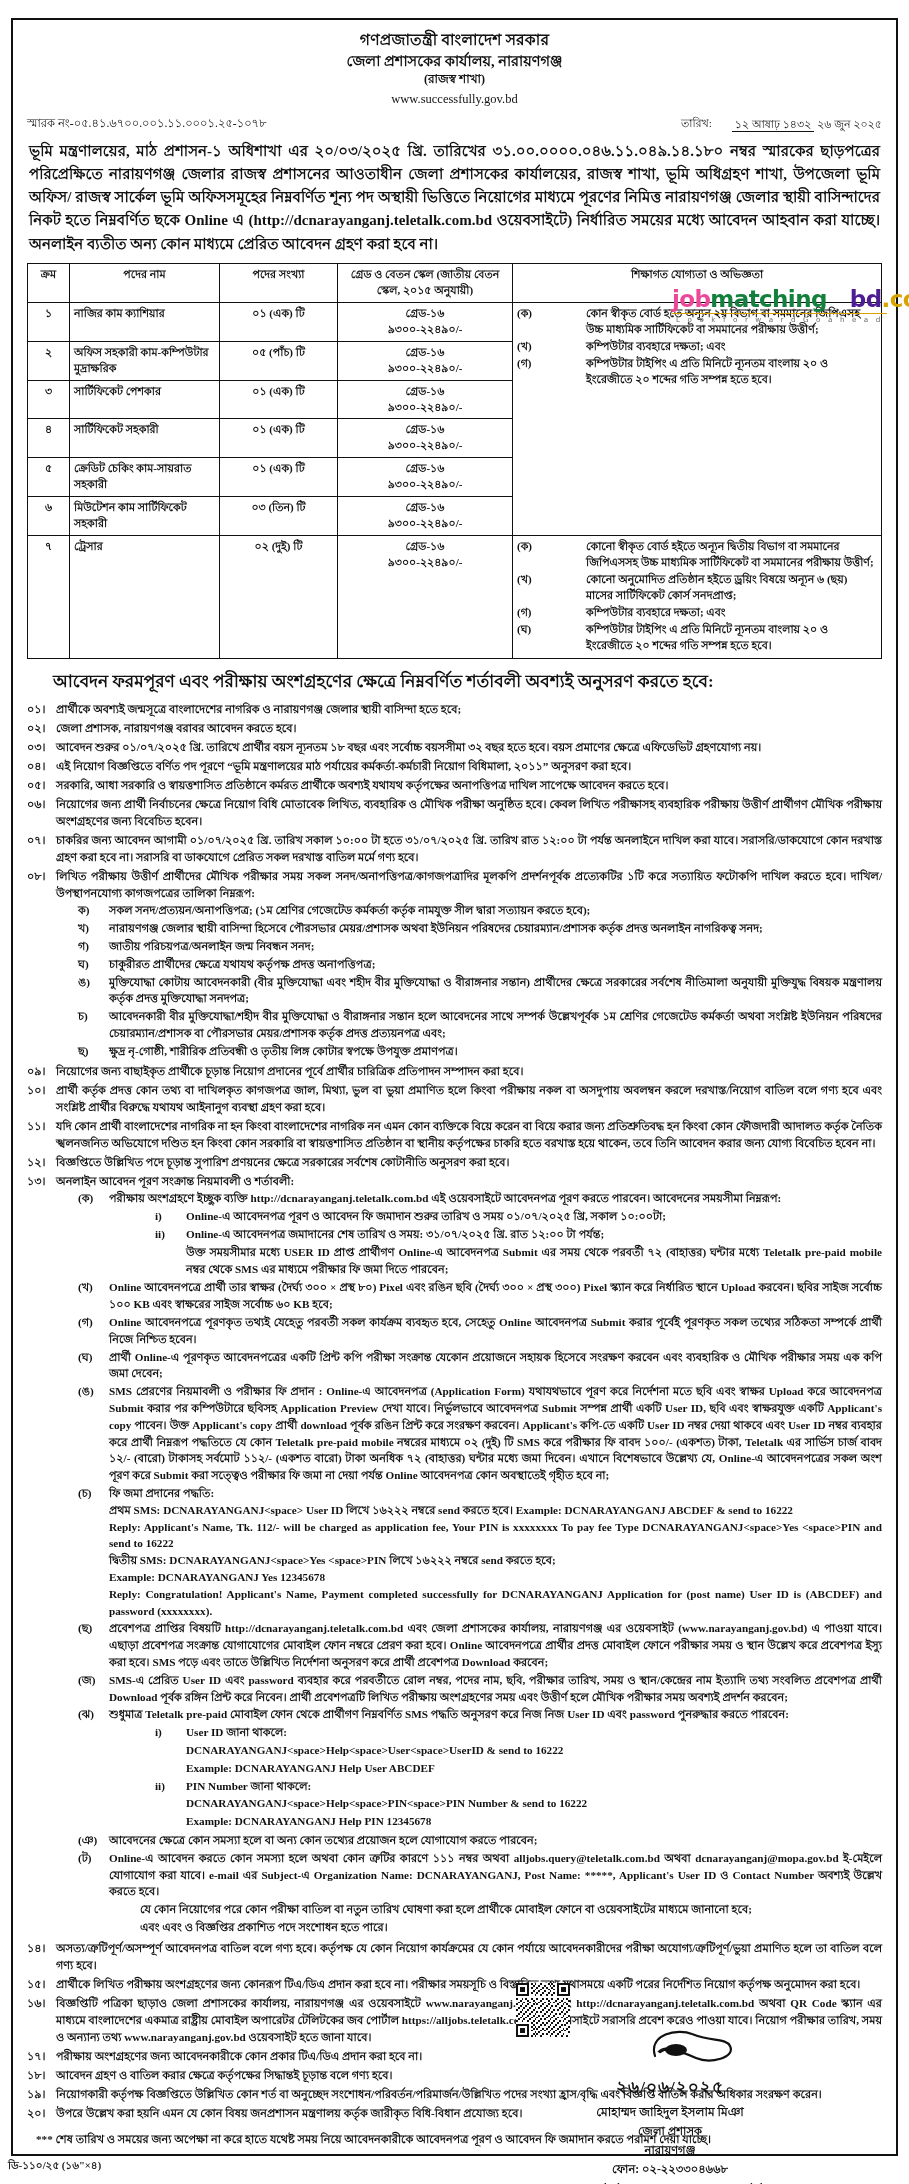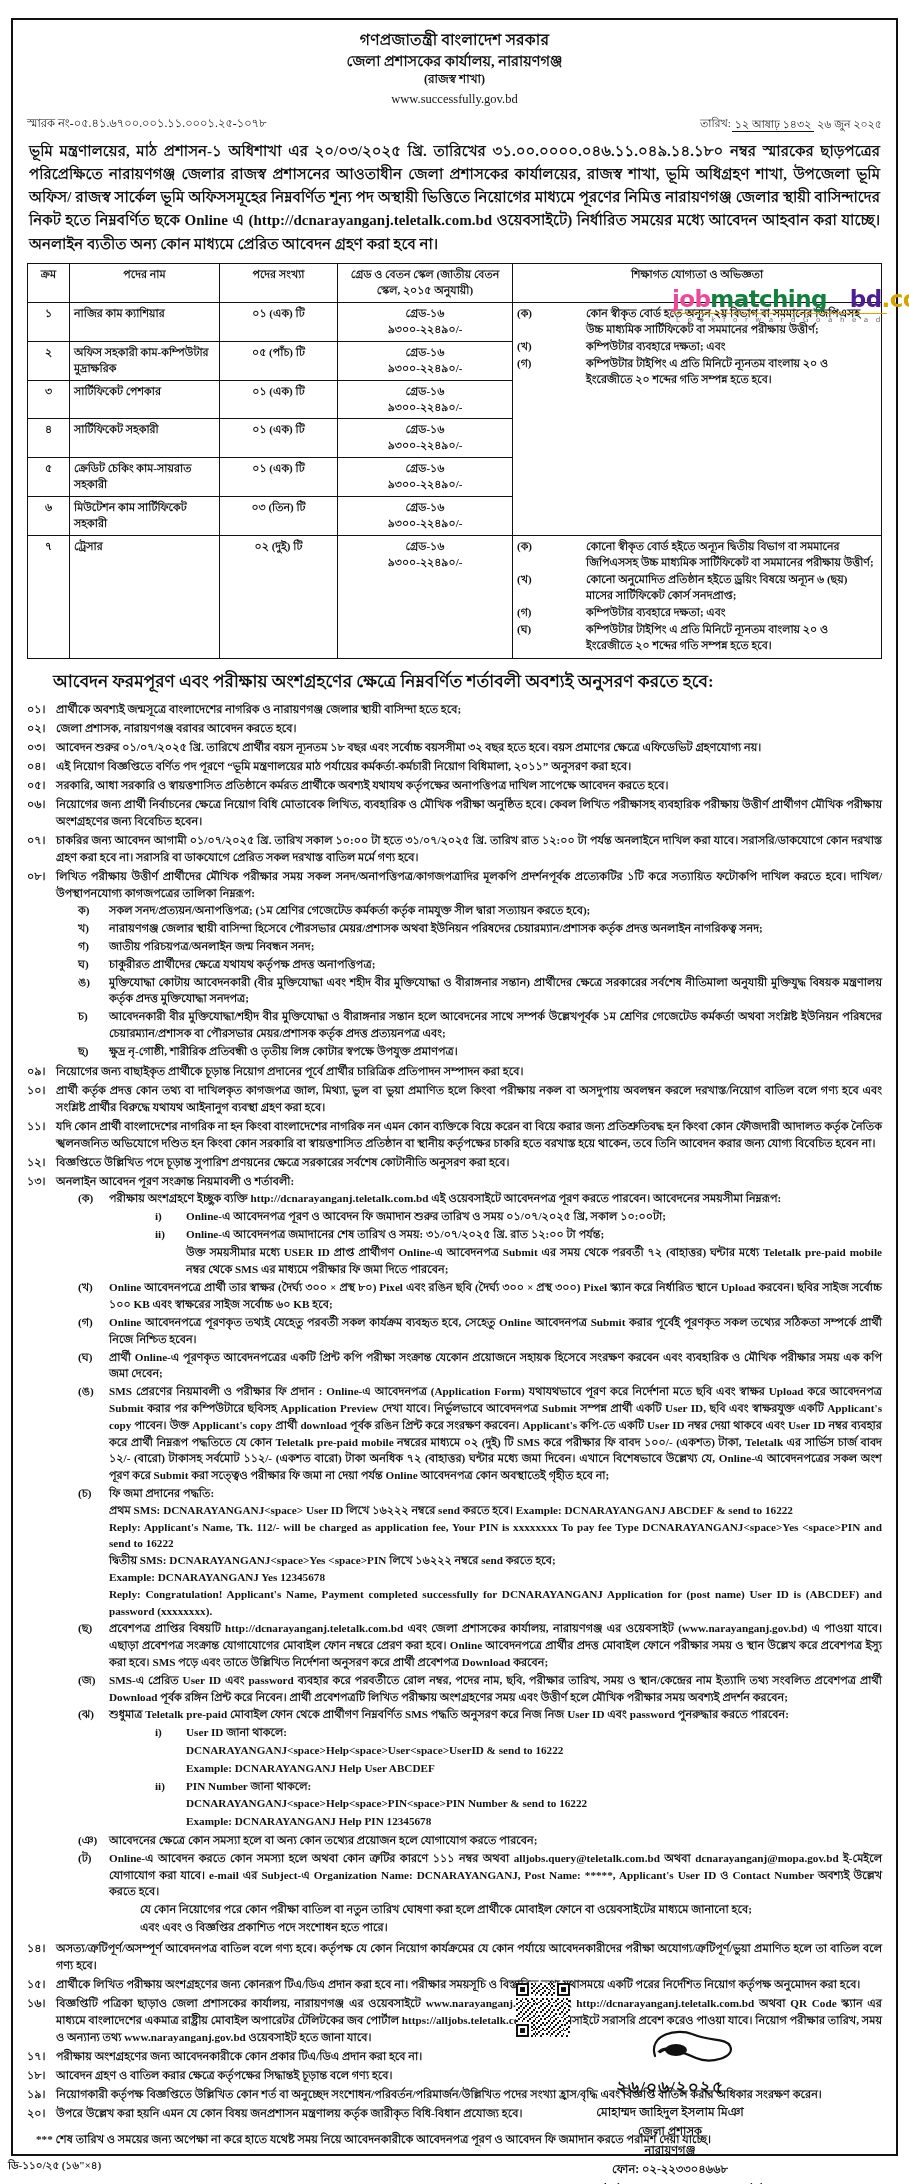--- a/index.html
+++ b/index.html
@@ -36,21 +36,21 @@
 
   .memorow {
     display: flex;
     justify-content: space-between;
     align-items: flex-end;
     margin-top: 8px;
     font-size: 11.5px;
     font-weight: normal;
   }
   .memo-no { white-space: nowrap; }
-  .datebox { display: flex; align-items: center; gap: 1px; }
+  .datebox { display: flex; align-items: center; gap: 20px; }
   .datebox .lbl { font-size: 11px; }
   .datestack { text-align: center; line-height: 1.25; }
   .datestack .d1 { font-size: 11px; border-bottom: 1px solid #111; padding: 0 3px 1px; }
   .datestack .d2 { font-size: 11px; padding-top: 1px; }
 
   .title {
     text-align: center;
     font-size: 19px;
     font-weight: bold;
     margin: 6px 0 2px;

